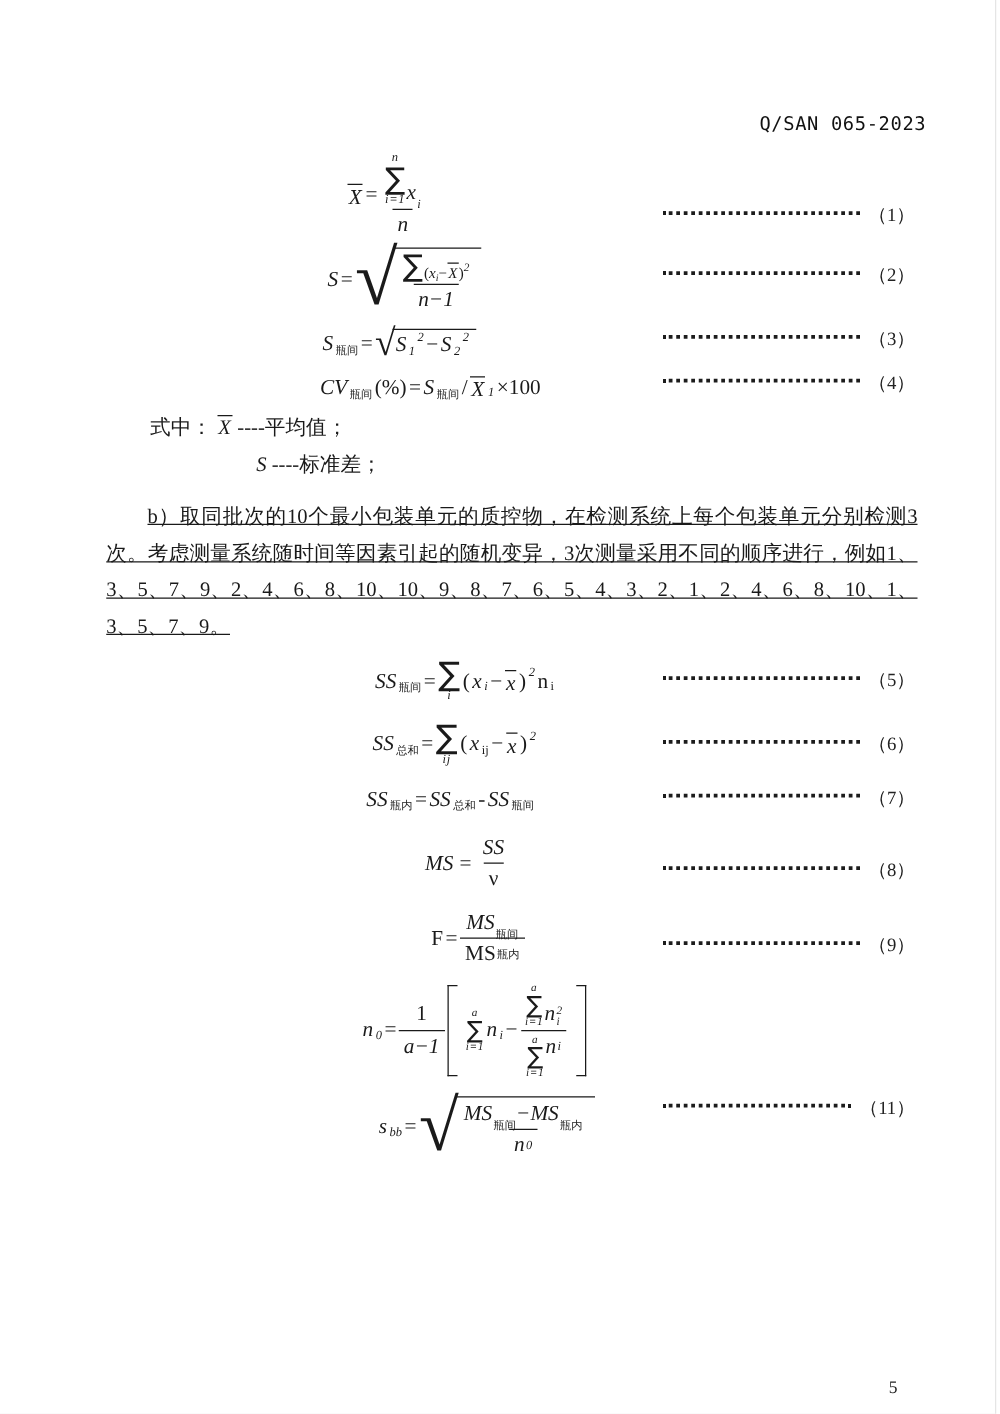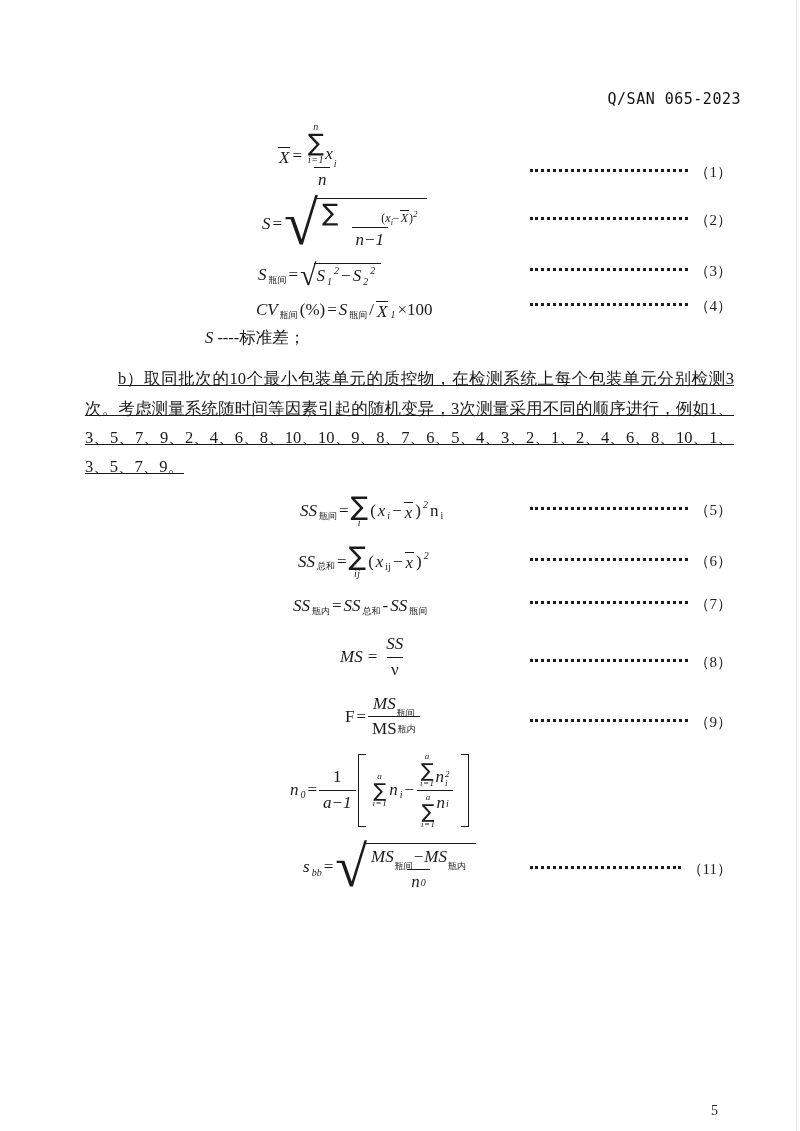--- a/index.html
+++ b/index.html
@@ -97,21 +97,21 @@
       <span>S</span>
       <span class="up">=</span>
       <span class="sqrt">
         <span class="rad rad-f2">√</span>
         <span class="sqbody">
           <span class="frac">
             <span class="num">
               <span class="sum">
                 <span class="sigma">∑</span>
               </span>
-              <span style="font-size:12px;margin-left:42px;">
+              <span style="font-size:12px;">
                 <span class="paren">(</span><span>x</span><span class="sb" style="font-size:8px;top:3px;">i</span><span class="up">−</span><span class="bar">X</span><span class="paren">)</span><span class="sp" style="font-size:9px;top:-5px;">2</span>
               </span>
             </span>
             <span class="den">
                 <span>n−1</span>
               </span>
           </span>
         </span>
       </span>
     </span>
@@ -158,20 +158,25 @@
       <span class="sb">1</span>
       <span class="up">×100</span>
     </span>
     <span class="leader" style="margin-bottom:4px;">
       <span class="dots"></span>
       <span class="fno">（4）</span>
     </span>
   </div>
 
 
+  <div class="txt where">
+    <span>式中：</span>
+    <span class="imath bar">X</span>
+    <span>----平均值；</span>
+  </div>
   <div class="txt def mt6">
     <span class="imath">S</span>
     <span>----标准差；</span>
   </div>
 
   <div class="txt para">b）取同批次的10个最小包装单元的质控物，在检测系统上每个包装单元分别检测3次。考虑测量系统随时间等因素引起的随机变异，3次测量采用不同的顺序进行，例如1、3、5、7、9、2、4、6、8、10、10、9、8、7、6、5、4、3、2、1、2、4、6、8、10、1、3、5、7、9。</div>
 
 
   <div class="frow mt12">
     <span class="fm ml-f5">
@@ -344,20 +349,20 @@
                 <span class="sb cjk">瓶内</span>
             </span>
             <span class="den">
                 <span>n</span>
                 <span class="sb">0</span>
               </span>
           </span>
         </span>
       </span>
     </span>
-    <span class="leader" style="margin-bottom:14px;">
+    <span class="leader" style="margin-bottom:30px;">
       <span class="dots"></span>
       <span class="fno">（11）</span>
     </span>
   </div>
 
   <div class="pageno">5</div>
 </div>
 
 </body></html>

